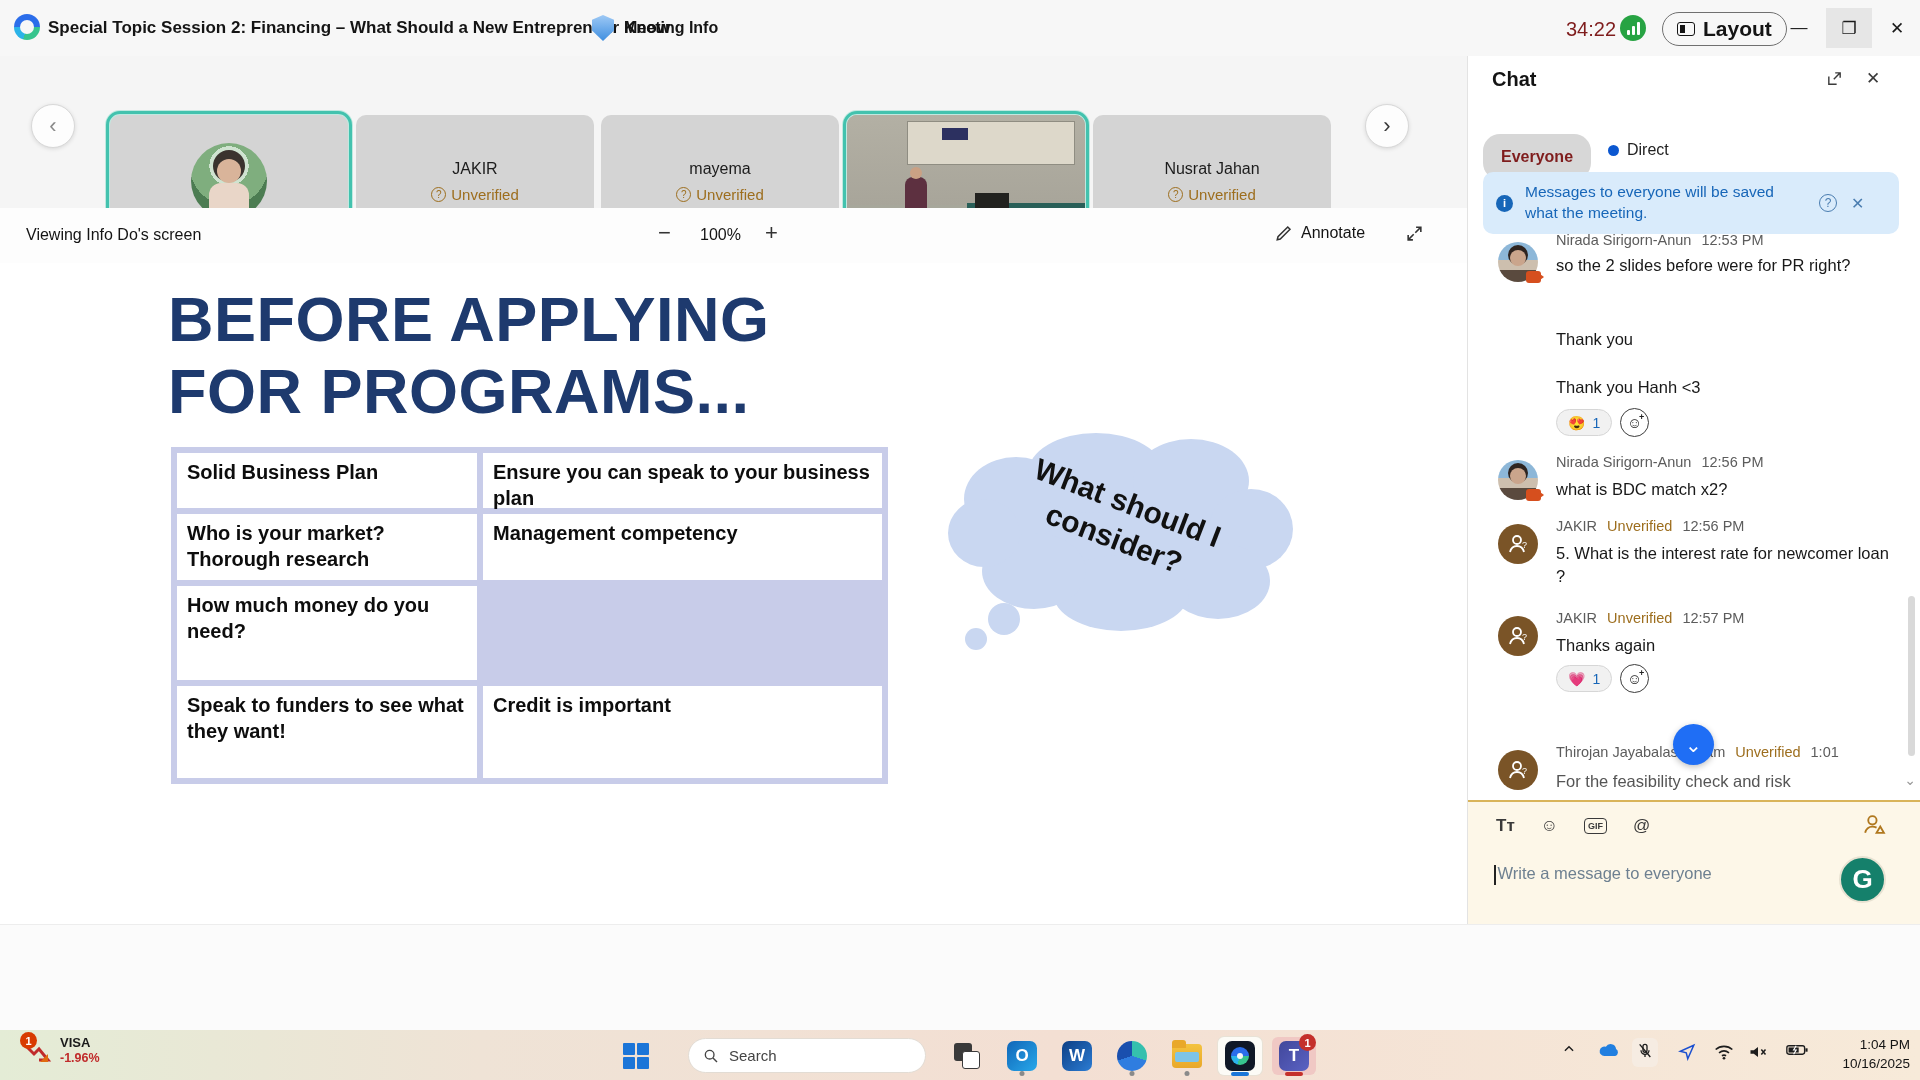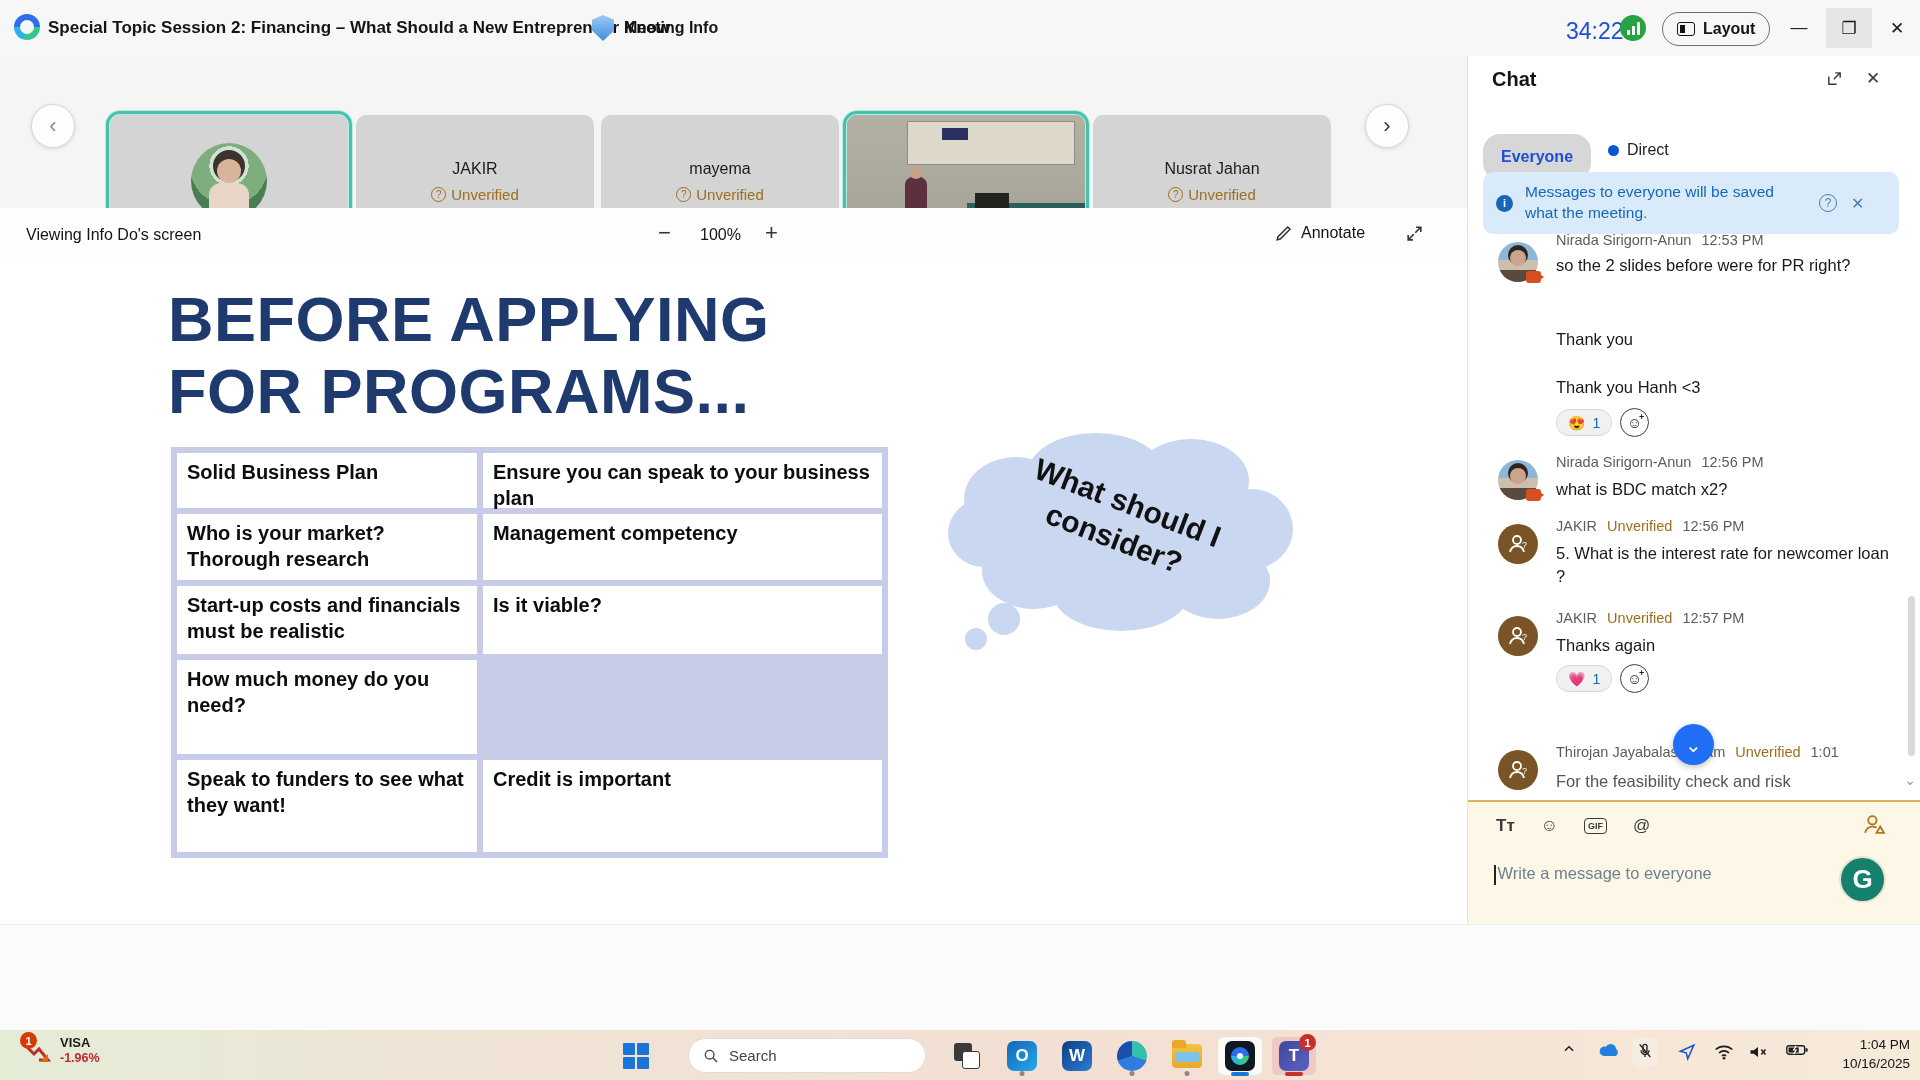--- a/index.html
+++ b/index.html
@@ -5,24 +5,24 @@
   * { margin:0; padding:0; box-sizing:border-box; }
   html,body { width:1920px; height:1080px; overflow:hidden; font-family:"Liberation Sans", sans-serif; background:#f5f5f5; }
   .abs { position:absolute; }
   
   #titlebar { left:0; top:0; width:1920px; height:56px; background:#f7f7f7; }
   .win-title { font-size:17px; font-weight:bold; color:#141414; }
   .webex-logo { width:26px; height:26px; border-radius:50%; background:conic-gradient(#2b6dea 0 25%, #37c58e 25% 55%, #2bb3e8 55% 75%, #2b6dea 75%); position:relative; }
   .webex-logo::after{ content:""; position:absolute; inset:6px; border-radius:50%; background:#f7f7f7; }
   .shield { width:22px; height:26px; background:linear-gradient(180deg,#9ec9f5,#3f8fe0); clip-path:polygon(50% 0,100% 18%,100% 60%,50% 100%,0 60%,0 18%); }
   .meeting-info-label{ font-size:16px; font-weight:bold; color:#141414; }
-  .timer { font-size:23px; color:#1d4ed8; }
+  .timer { font-size:20px; color:#7f1d1d; }
   .signal { width:26px; height:26px; border-radius:50%; background:#27a343; display:flex; align-items:flex-end; justify-content:center; gap:2px; padding-bottom:6px; }
   .signal i{ width:3px; background:#fff; border-radius:1px; display:block; }
-  .layout-btn { height:34px; border:1.5px solid #707070; border-radius:17px; display:flex; align-items:center; gap:8px; padding:0 14px; font-size:16px; font-weight:bold; color:#141414; background:#f7f7f7; }
+  .layout-btn { height:34px; border:1.5px solid #707070; border-radius:17px; display:flex; align-items:center; gap:8px; padding:0 14px; font-size:21px; font-weight:bold; color:#141414; background:#f7f7f7; }
   .layout-glyph { width:18px; height:14px; border:1.5px solid #141414; border-radius:3px; position:relative; }
   .layout-glyph::after{content:""; position:absolute; left:2px; top:2px; width:5px; height:8px; background:#141414;}
   .winbtn { width:46px; height:40px; display:flex; align-items:center; justify-content:center; font-size:17px; color:#1a1a1a; }
   
   .navbtn { width:44px; height:44px; border-radius:50%; background:#fdfdfd; border:1px solid #d8d8d8; color:#8a8a8a; font-size:22px; display:flex; align-items:center; justify-content:center; box-shadow:0 1px 4px rgba(0,0,0,.12); }
   .tile { width:238px; height:132px; border-radius:10px; background:#d4d4d4; position:absolute; top:59px; overflow:hidden; }
   .tile.active { outline:3px solid #43c2ae; outline-offset:1px; box-shadow:0 0 0 5px #bfe9e0; }
   .tile .center { position:absolute; inset:0; display:flex; flex-direction:column; align-items:center; justify-content:center; gap:8px; }
   .tile-name { font-size:16px; color:#1c1c1c; }
   .unverified { display:flex; align-items:center; gap:5px; color:#9d6e1e; font-size:15px; }
@@ -39,21 +39,21 @@
   .ptable { position:absolute; left:171px; top:447px; width:717px; background:#c8cce9; padding:6px; display:flex; flex-direction:column; gap:6px; }
   .prow { display:flex; gap:6px; }
   .pcell { background:#fff; padding:6px 10px; font-size:20px; font-weight:bold; color:#0d0d0d; line-height:1.3; }
   .pcell.c1 { width:300px; }
   .pcell.c2 { flex:1; }
   .cloud-text { font-size:30px; font-weight:bold; color:#111; text-align:center; line-height:1.25; transform:rotate(21deg); }
   
   #chat { left:1467px; top:56px; width:453px; height:868px; background:#fff; border-left:1px solid #e3e3e3; overflow:hidden; }
   .chat-title { font-size:20px; font-weight:bold; color:#141414; }
   .icon-link { color:#3a3a3a; font-size:17px; }
-  .pill-everyone { height:46px; padding:8px 18px; border-radius:17px; background:#d7d7d7; display:flex; align-items:center; font-size:16px; font-weight:bold; color:#1d4ed8; }
+  .pill-everyone { height:46px; padding:8px 18px; border-radius:17px; background:#d7d7d7; display:flex; align-items:center; font-size:16px; font-weight:bold; color:#7f1d1d; }
   .tab-direct { display:flex; align-items:center; gap:8px; font-size:16px; color:#222; }
   .bluedot { width:11px; height:11px; border-radius:50%; background:#0b57d0; }
   .banner { position:absolute; left:15px; top:116px; width:416px; height:62px; background:#d9ebfb; border-radius:10px; display:flex; align-items:center; }
   .banner .info-i { width:17px; height:17px; border-radius:50%; background:#1766b8; color:#fff; font-size:11px; font-weight:bold; display:flex; align-items:center; justify-content:center; margin:0 12px 0 13px; flex:none;}
   .banner .btxt { width:280px; font-size:15.5px; color:#1766b8; line-height:1.35; }
   .banner .q { width:18px; height:18px; border:1.4px solid #4a7db0; border-radius:50%; color:#4a7db0; font-size:12px; display:flex; align-items:center; justify-content:center; margin-left:14px; }
   .banner .bx { color:#4a7db0; font-size:16px; margin-left:14px; }
   .msg-author { font-size:14.5px; color:#5c5c5c; display:flex; gap:10px; white-space:nowrap; }
   .msg-author .badge { color:#9d6e1e; }
   .msg-text { font-size:16.5px; color:#191919; line-height:1.4; width:336px; }
@@ -257,24 +257,20 @@
   <div class="ptable" style="top:184px;">
     <div class="prow">
       <div class="pcell c1" style="height:55px;">Solid Business Plan</div>
       <div class="pcell c2" style="height:55px;">Ensure you can speak to your business plan</div>
     </div>
     <div class="prow">
       <div class="pcell c1" style="height:66px;">Who is your market? Thorough research</div>
       <div class="pcell c2" style="height:66px;">Management competency</div>
     </div>
     <div class="prow">
-      <div class="pcell c1" style="height:68px;">Start-up costs and financials must be realistic</div>
-      <div class="pcell c2" style="height:68px;">Is it viable?</div>
-    </div>
-    <div class="prow">
       <div class="pcell c1" style="height:94px;">How much money do you need?</div>
     </div>
     <div class="prow">
       <div class="pcell c1" style="height:92px;">Speak to funders to see what they want!</div>
       <div class="pcell c2" style="height:92px;">Credit is important</div>
     </div>
   </div>
 
   <div class="abs" style="left:946px; top:158px; width:350px; height:240px;">
     <svg width="350" height="240" viewBox="0 0 350 240" style="position:absolute; left:0; top:0;">

